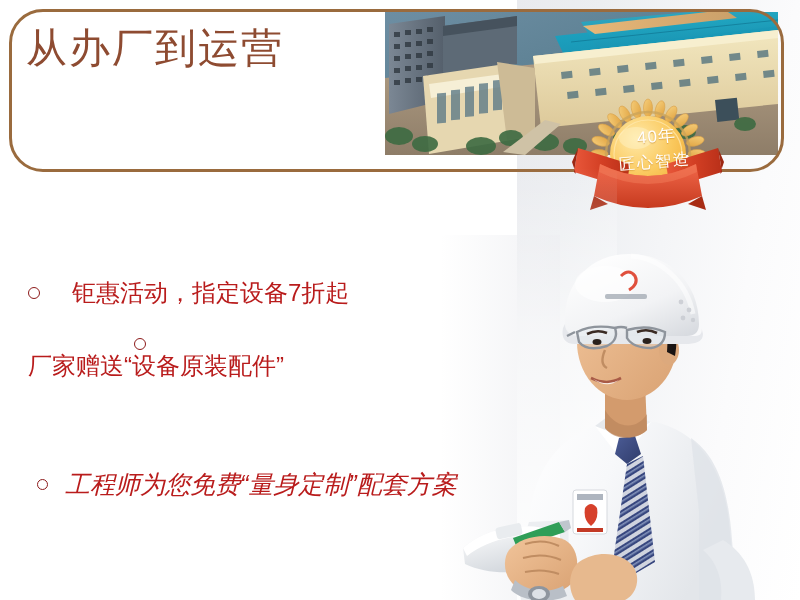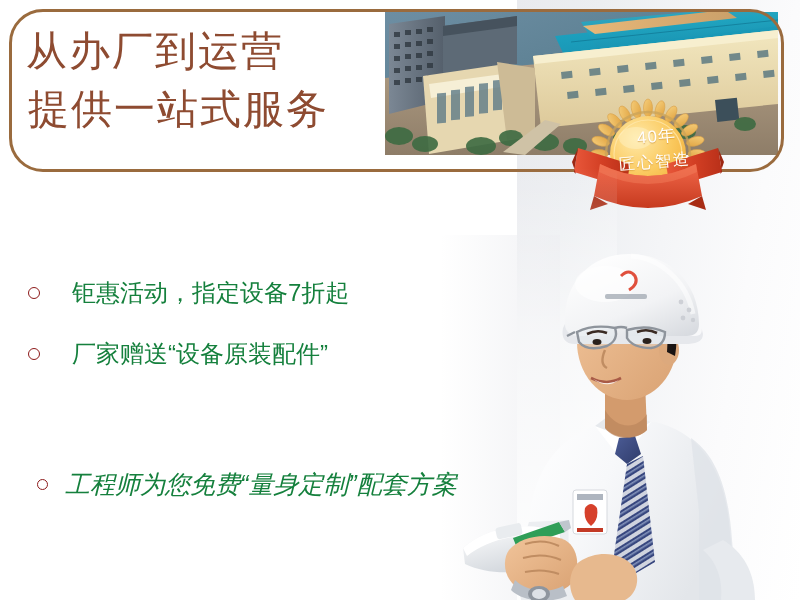--- a/index.html
+++ b/index.html
@@ -40,21 +40,21 @@
     border-radius:34px;
     box-sizing:border-box;
     pointer-events:none;
   }
 
   
   .headline{
     position:absolute;
     left:26px;top:22px;width:350px;
     color:#8e4b31;
-    font-family:Liberation Serif, serif;
+    font-family:Liberation Mono, monospace;
     font-size:41px;
     line-height:58px;
     letter-spacing:2px;
     font-weight:400;
     white-space:nowrap;
   }
   .headline .l2{ padding-left:2px; }
 
   
   .photo{
@@ -89,34 +89,34 @@
     font-family:"Liberation Sans",sans-serif;
     text-shadow:0 1px 1px rgba(180,110,20,.45);
     transform:translate(6px,-6px) rotate(-5deg);
   }
 
   
   .bullets{position:absolute;left:0;top:0;width:520px;height:600px;}
   .bullet{
     position:absolute;
     display:flex;align-items:center;
-    color:#15803d;
+    color:#b91c1c;
     font-family:"Liberation Sans","DejaVu Sans",sans-serif;
     white-space:nowrap;
     text-align:right;
   }
   .bullet .dot{
     display:inline-block;
     border:1.6px solid #8d1b1b;
     border-radius:50%;
     box-sizing:border-box;
   }
   .b1{ left:28px; top:277px; font-size:24px; }
   .b1 .dot{ width:12px;height:12px;margin-right:32px; }
-  .b2{ left:28px; top:338px; font-size:24px; }
+  .b2{ left:28px; top:338px; font-size:24px;flex-direction:column; }
   .b2 .dot{ width:12px;height:12px;margin-right:32px; }
   .b3{ left:37px; top:468px; font-size:25px;font-style:italic; }
   .b3 .dot{ width:11px;height:11px;margin-right:17px; }
 
   
   .engineer{
     position:absolute;
     left:455px;top:232px;width:345px;height:368px;
   }
   .engineer svg{display:block;}
@@ -355,21 +355,20 @@
       </g>
     </svg>
     <div class="badge-text">
       <div class="badge-line1">40年</div>
       <div class="badge-line2">匠心智造</div>
     </div>
   </div>
 
   <div class="headline">
     <div class="l1">从办厂到运营</div>
-    <div class="l2">提供一站式服务</div>
   </div>
 
   <div class="bullets">
     <div class="bullet b1">
       <span class="dot"></span>
       <span>钜惠活动，指定设备7折起</span>
     </div>
     <div class="bullet b2">
       <span class="dot"></span>
       <span>厂家赠送“设备原装配件”</span>

